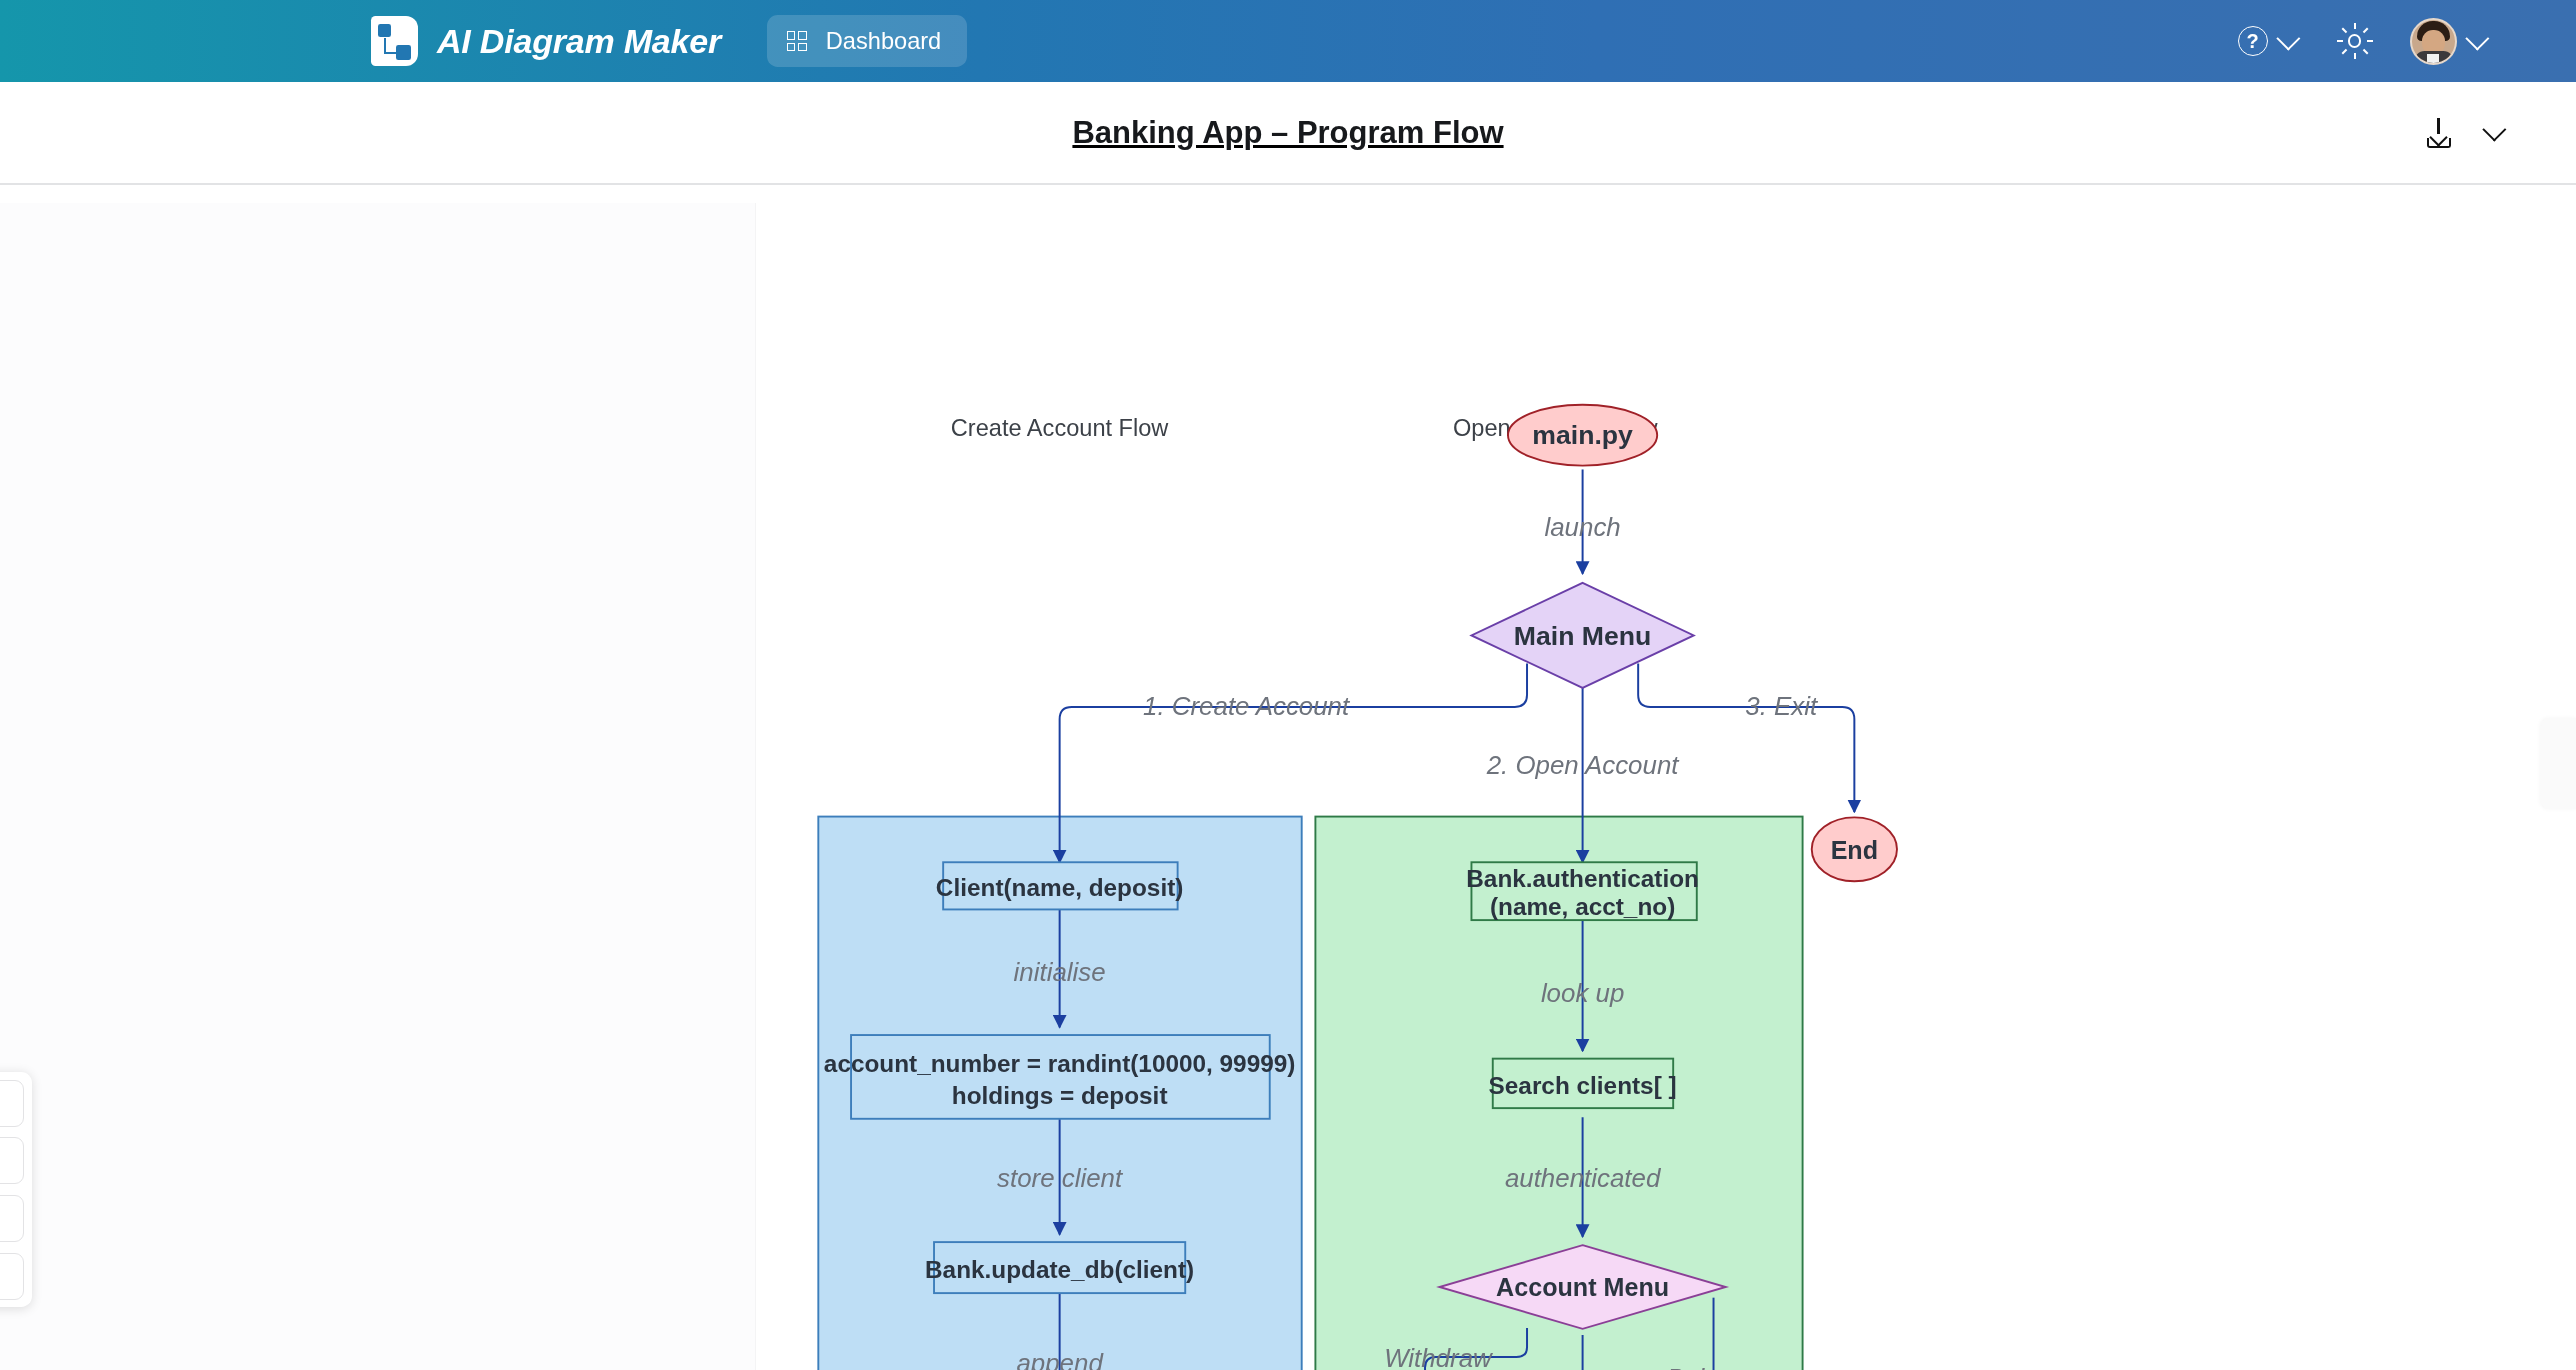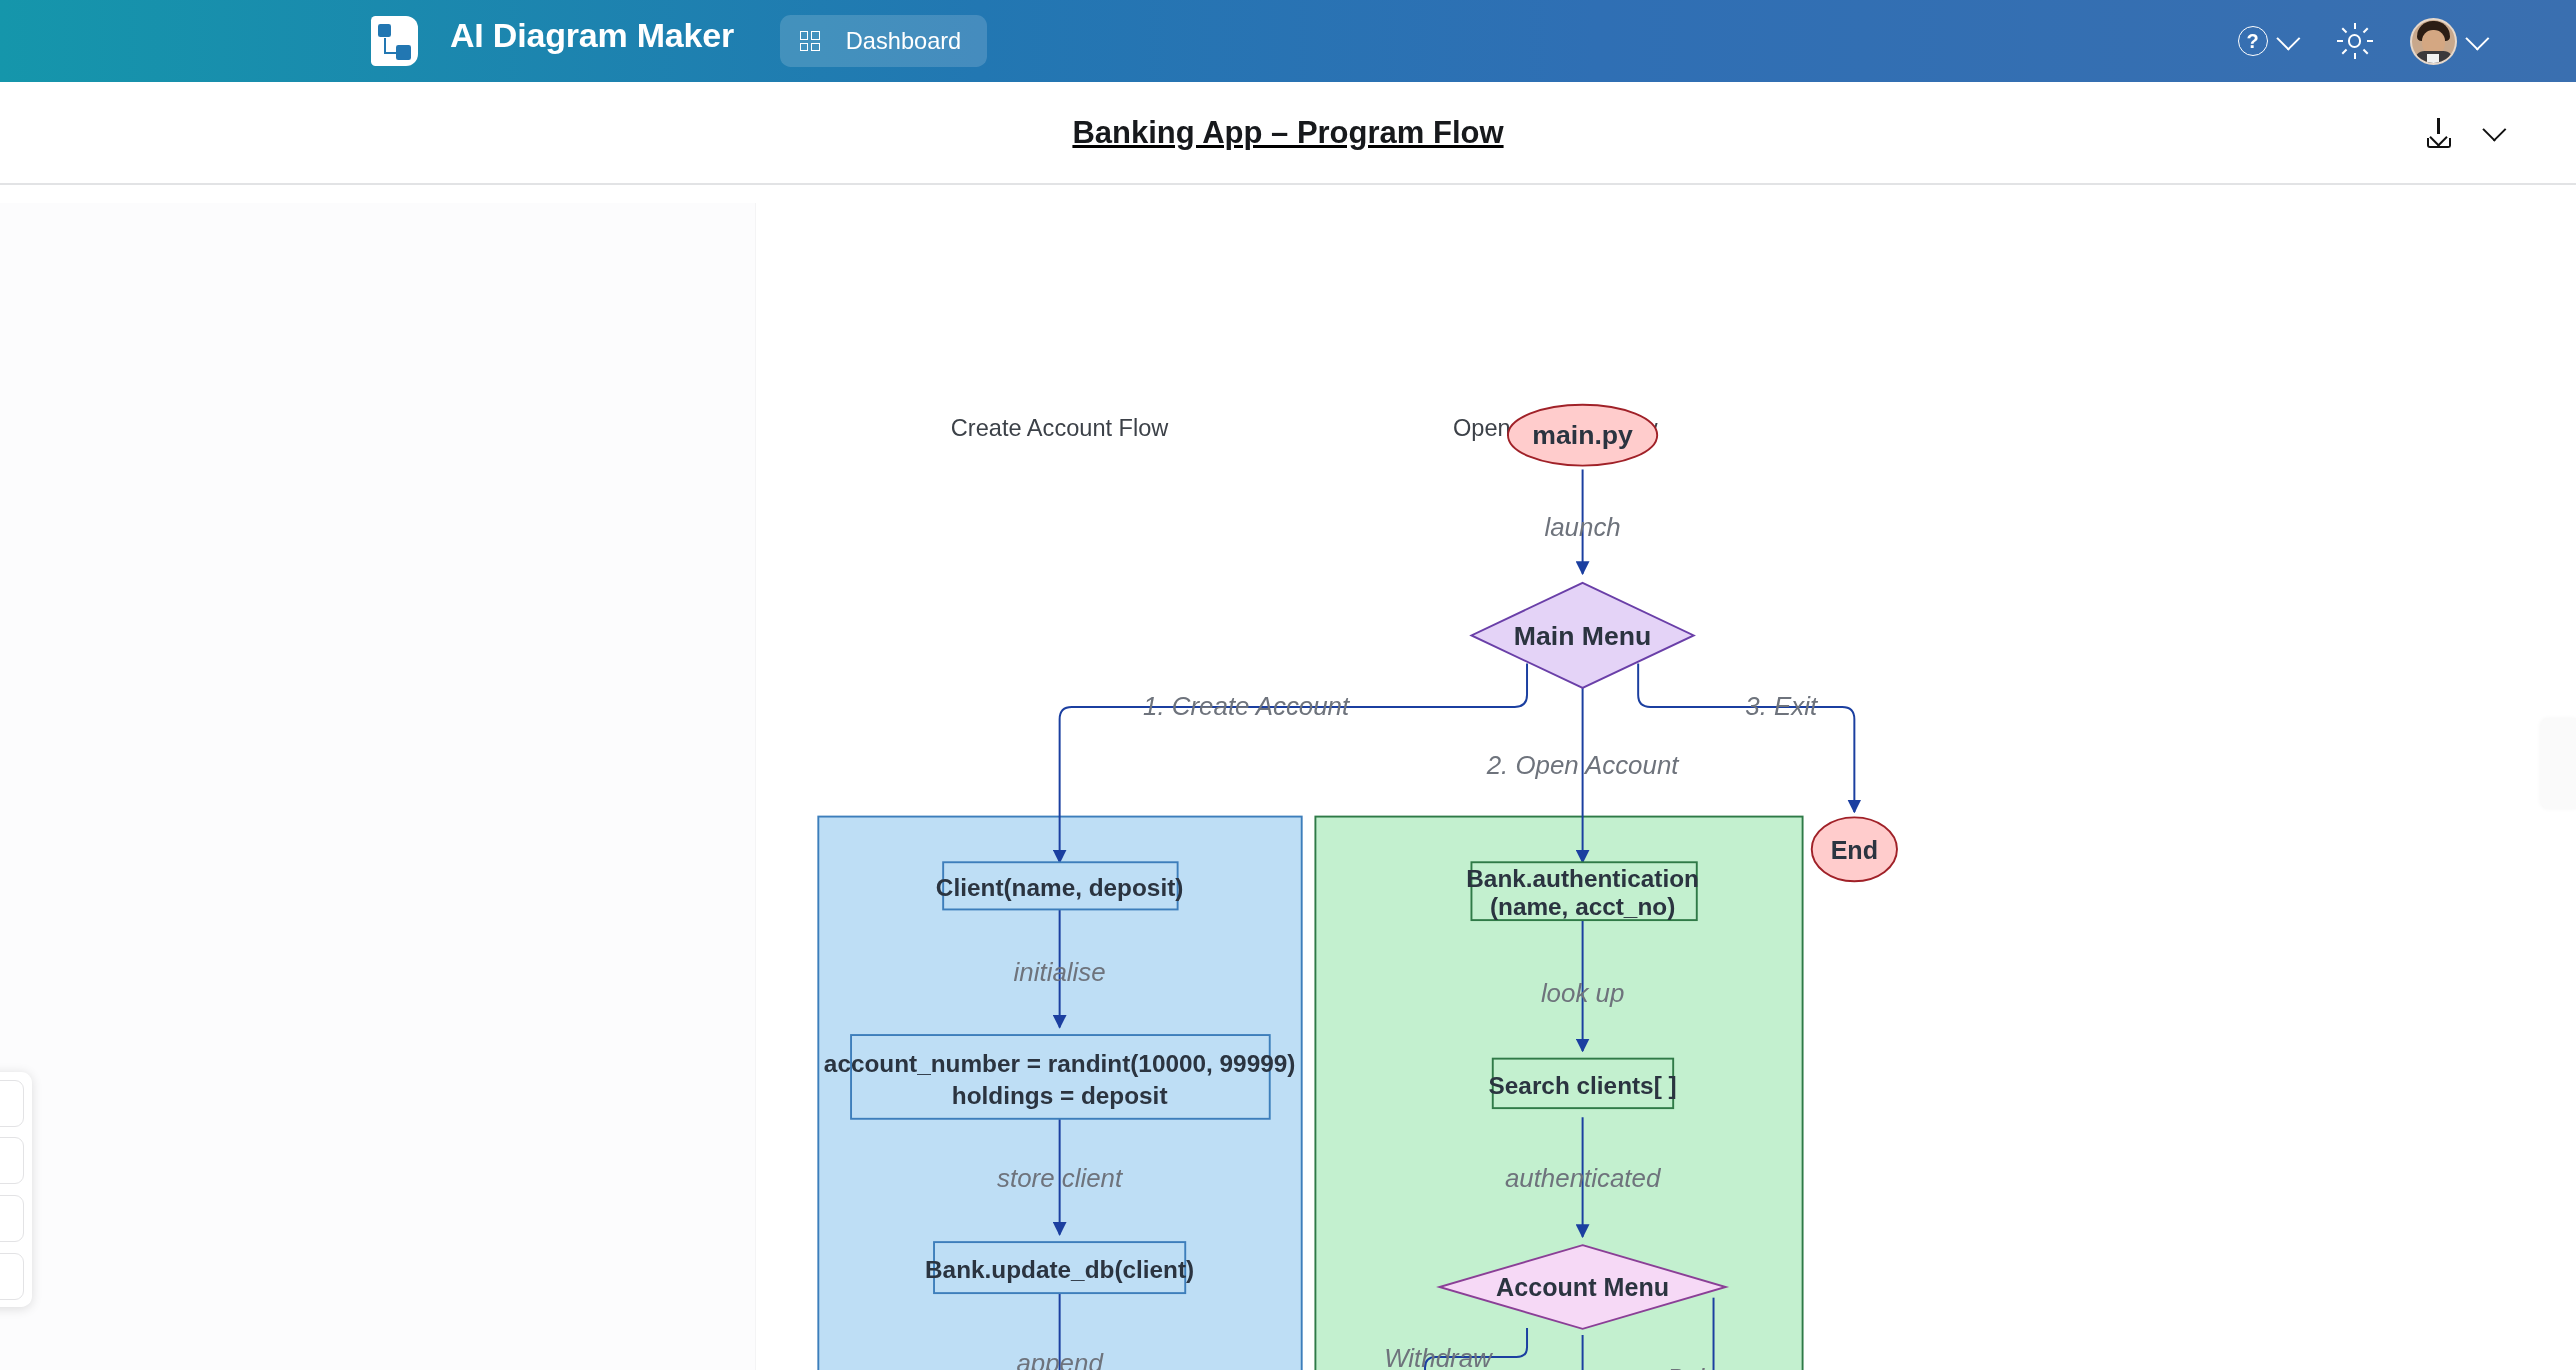--- a/index.html
+++ b/index.html
@@ -11,22 +11,23 @@
   }
 
   
   #topbar {
     position: absolute; left: 0; top: 0;
     width: 2576px; height: 82px;
     background: linear-gradient(90deg, #1596ab 0%, #2277b2 38%, #2f6fb4 62%, #3a6fb0 100%);
     display: flex; align-items: center;
   }
   #brand {
-    display: flex; align-items: flex-start; gap: 32px;
+    display: flex; align-items: center; gap: 19px;
     margin-left: 371px;
+    font-style: italic;
   }
   #brand-logo {
     width: 47px; height: 50px;
     background: #ffffff;
     border-radius: 4.6px 12px 12px 4.6px;
     position: relative;
     flex: 0 0 auto;
   }
   #brand-logo .lg-sq {
     position: absolute; background: #2277b2; border-radius: 2.3px;
@@ -45,21 +46,21 @@
     color: #ffffff;
     font-size: 34px;
     font-weight: 700;
     letter-spacing: -0.2px;
     white-space: nowrap;
   }
   #dashboard-btn {
     margin-left: 46px;
     height: 52px;
     padding: 0 26px 0 20px;
-    display: flex; align-items: center; gap: 26px;
+    display: flex; align-items: center; gap: 19px;
     background: rgba(255,255,255,0.16);
     border-radius: 10.7px;
     color: #ffffff;
     font-size: 23.6px;
     white-space: nowrap;
     cursor: pointer;
   }
   .grid-icon { display: grid; grid-template-columns: 8.4px 8.4px; grid-template-rows: 8.4px 8.4px; gap: 3px; }
   .grid-icon i { display: block; border: 1.5px solid #ffffff; }
   #nav-right {

